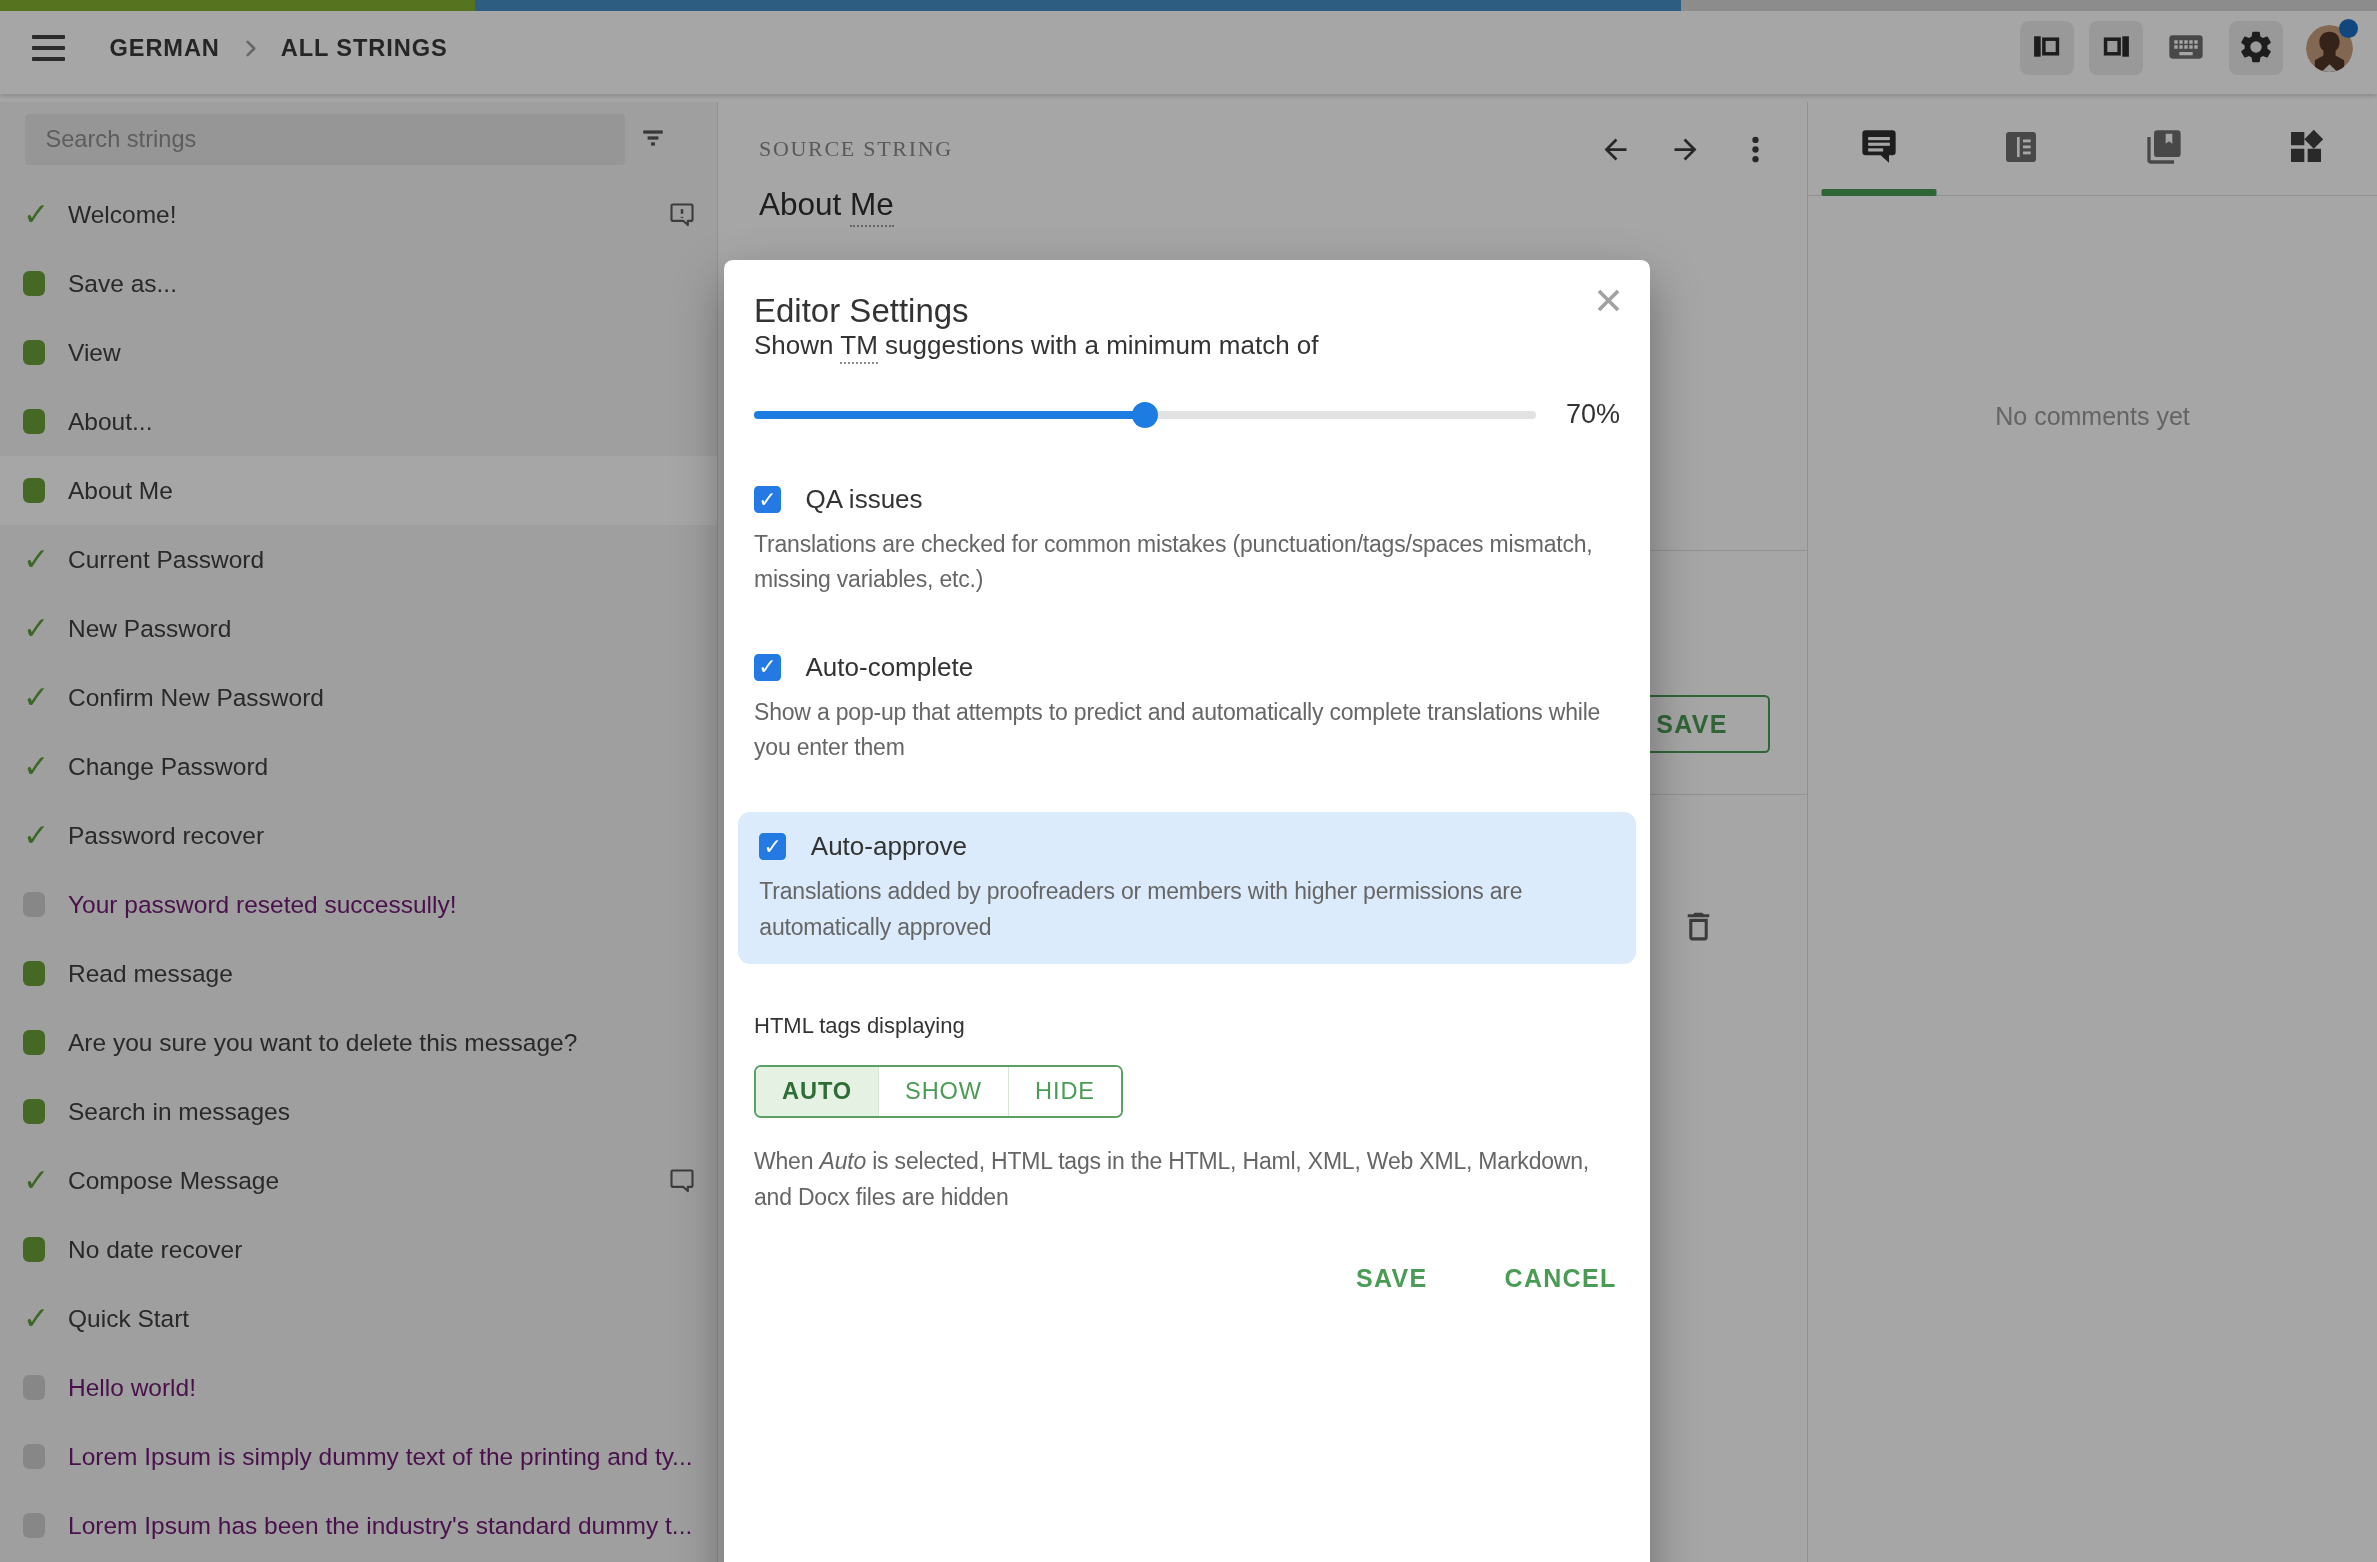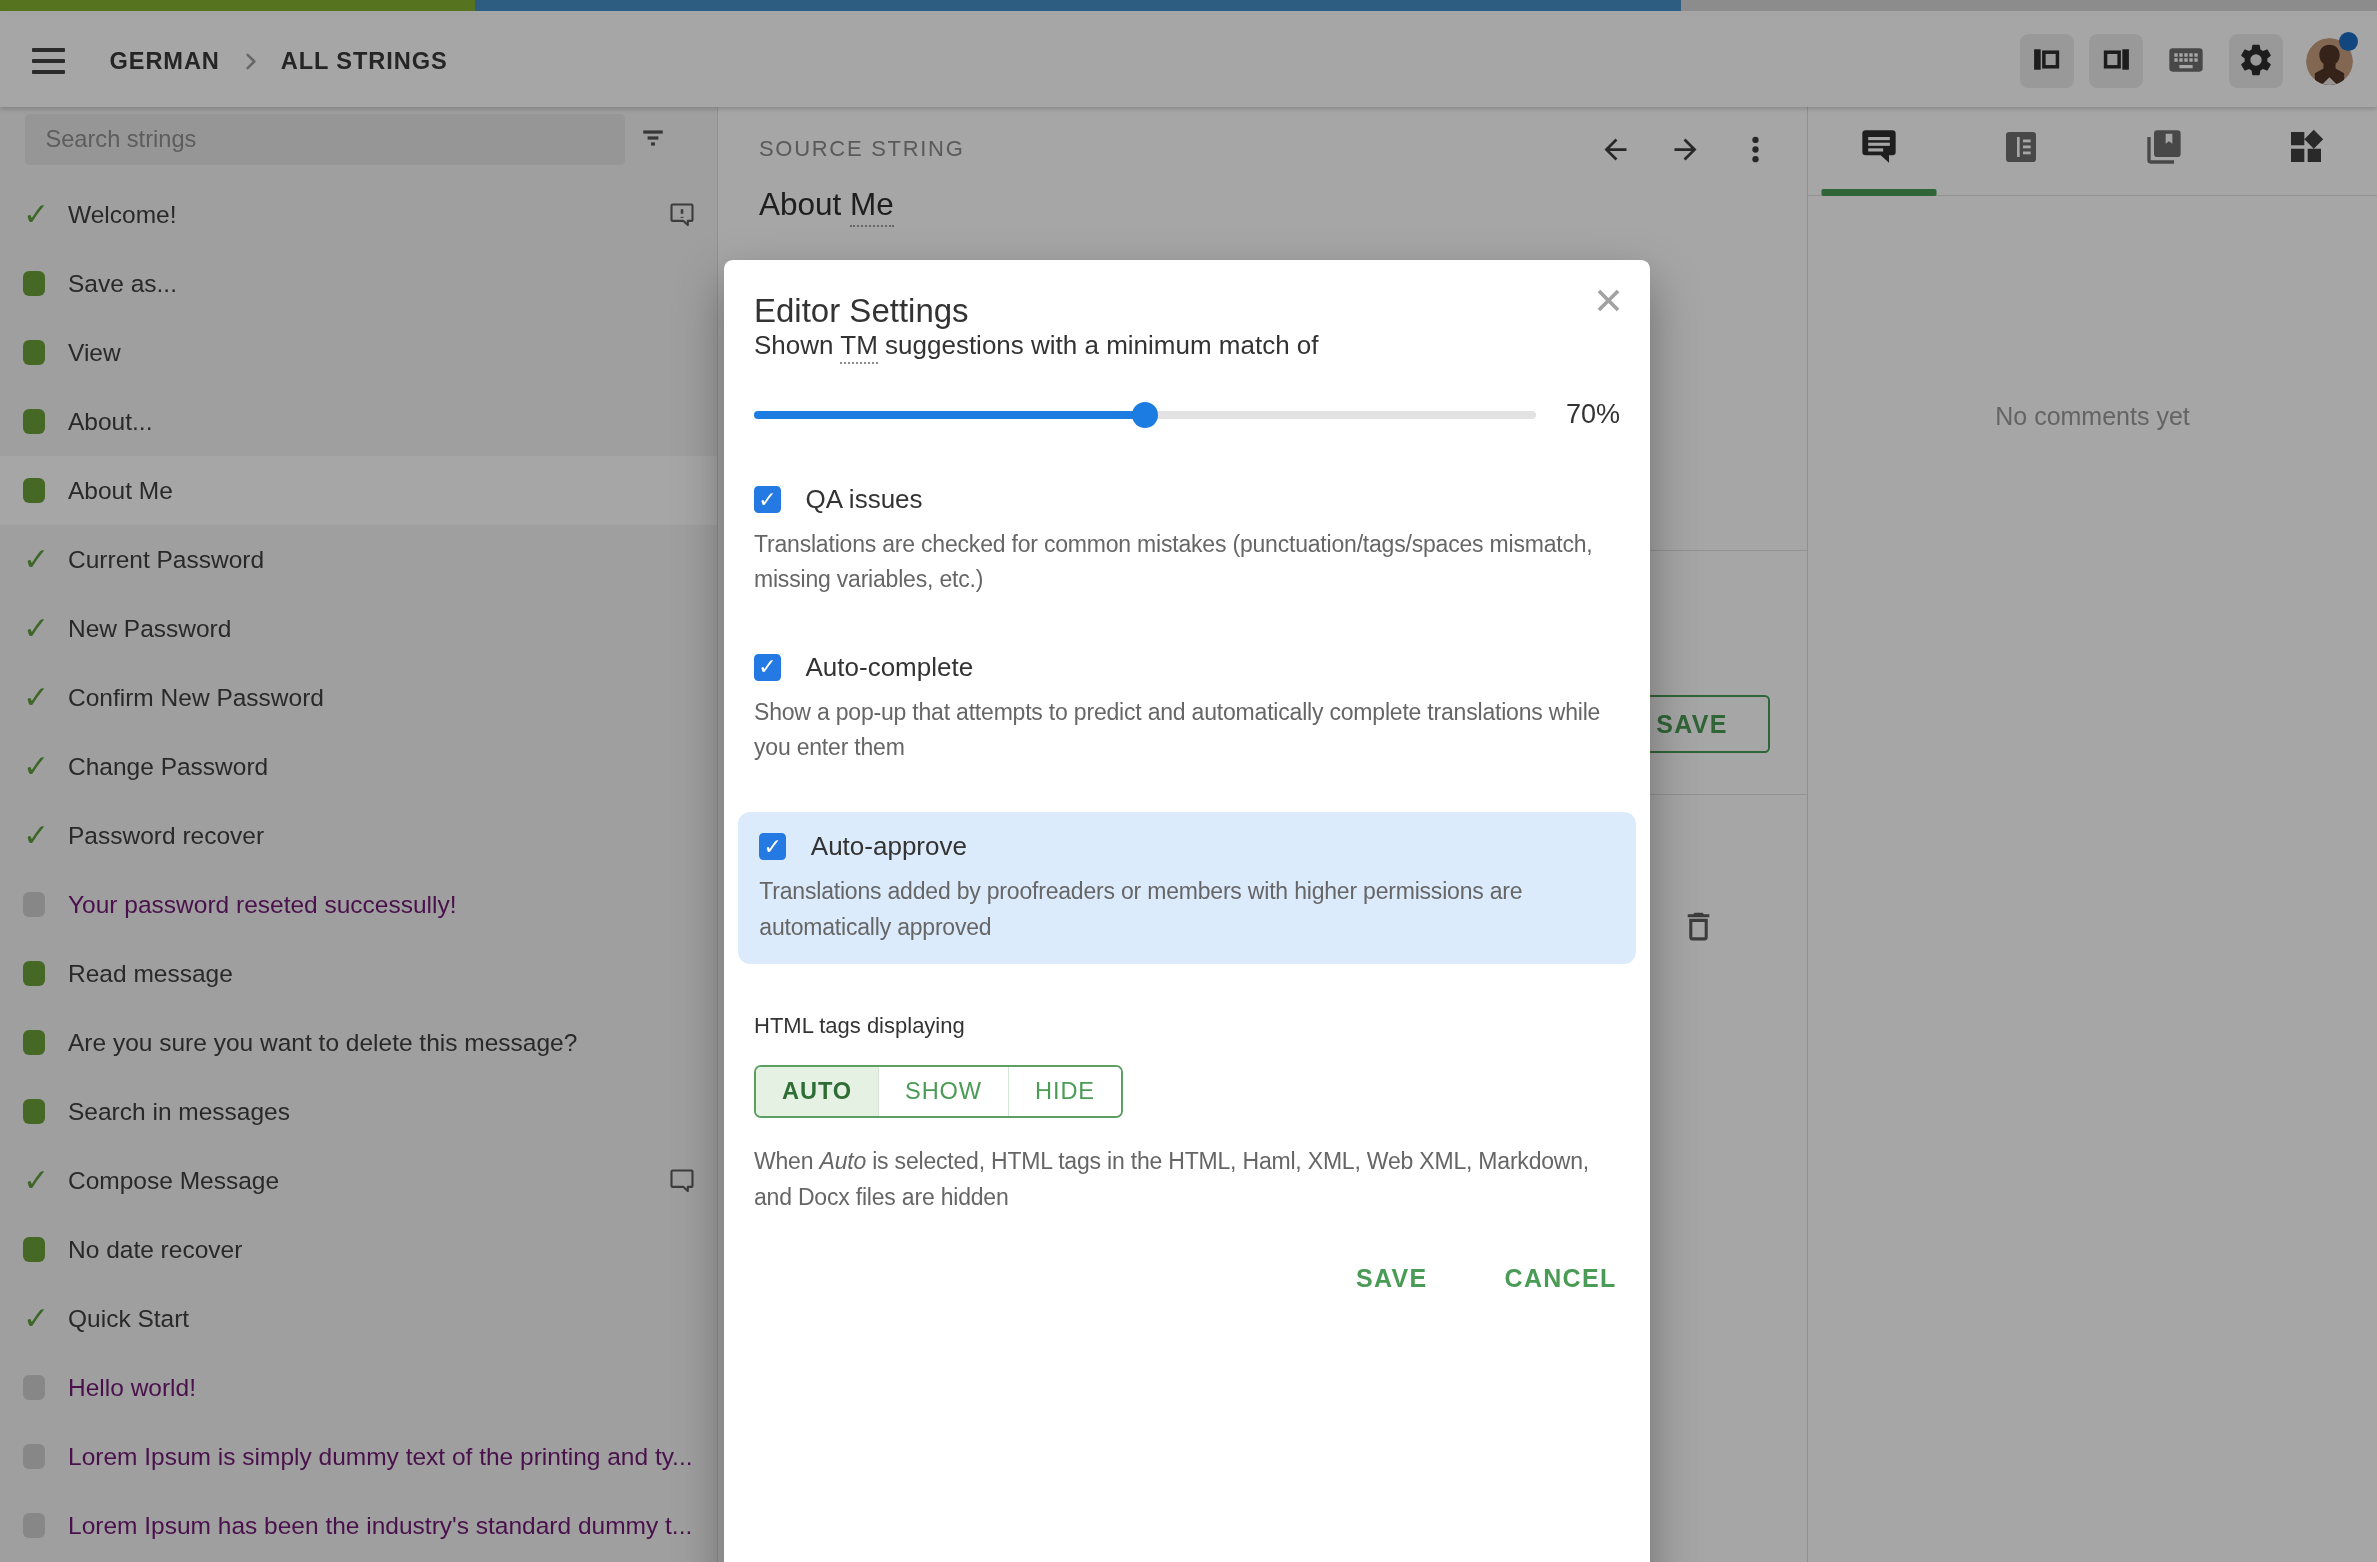--- a/index.html
+++ b/index.html
@@ -4,21 +4,21 @@
 <style>
   * { margin:0; padding:0; box-sizing:border-box; }
   html,body { width:2377px; height:1562px; overflow:hidden; }
   body { font-family:"Liberation Sans","DejaVu Sans",sans-serif; background:#ffffff; position:relative; }
 
   
   .progress-strip { position:absolute; top:0; left:0; width:100%; height:10.5px; display:flex; background:#d8d8d8; z-index:3; }
   .progress-strip .seg { height:100%; }
 
   
-  .appbar { position:absolute; top:15px; left:0; width:100%; height:92px; background:#fff;
+  .appbar { position:absolute; top:2px; left:0; width:100%; height:92px; background:#fff;
             display:flex; align-items:center; padding:0 24.5px; box-shadow:0 1.7px 4.4px rgba(0,0,0,.18); z-index:2; }
   .hamburger { width:33px; height:26px; display:flex; flex-direction:column; justify-content:space-between; cursor:pointer; margin-left:7px; }
   .hamburger span { display:block; height:4.4px; background:#424242; border-radius:0.9px; }
   .breadcrumb { display:flex; align-items:center; margin-left:45px; gap:19px; }
   .crumb { font-size:23.6px; font-weight:700; letter-spacing:0.9px; color:#3a3a3a; cursor:pointer; }
   .crumb-sep svg { display:block; }
   .appbar-right { margin-left:auto; display:flex; align-items:center; gap:15.7px; }
   .iconbtn { width:54px; height:54px; border-radius:8.7px; display:flex; align-items:center; justify-content:center; cursor:pointer; }
   .iconbtn.bg { background:#ebebeb; }
   .avatar-wrap { position:relative; width:47px; height:47px; margin-left:7px; cursor:pointer; }
@@ -39,21 +39,21 @@
   .srow.sel { background:#ffffff; }
   .st-ic { width:45px; display:flex; align-items:center; justify-content:flex-start; flex:none; }
   .tick { color:#5f9e3e; font-size:31.5px; line-height:1; }
   .sq { width:22px; height:25px; border-radius:6.1px; background:#6ba03a; }
   .sq.gray { background:#cfcfcf; }
   .slabel { font-size:24.5px; color:#3f3f3f; white-space:nowrap; overflow:hidden; }
   .srow.dim .slabel { color:#701a75; }
   .row-comment { margin-left:auto; flex:none; display:flex; }
 
   .source-panel { flex:1; background:#ffffff; position:relative; overflow:hidden; }
-  .sp-head { position:absolute; top:21px; left:41px; right:35px; height:52px; display:flex; align-items:center; }
+  .sp-head { position:absolute; top:21px; left:41px; right:35px; height:52px; display:flex; align-items:center;font-family:Liberation Serif, serif; }
   .sp-title { font-size:22px; letter-spacing:1.7px; color:#8a8a8a; font-weight:400; }
   .sp-actions { margin-left:auto; display:flex; align-items:center; gap:37px; }
   .sp-actions .abtn { cursor:pointer; display:flex; }
   .source-text { position:absolute; top:84px; left:41px; font-size:31.5px; color:#2f2f2f; }
   .dotted-u { border-bottom:2.6px dotted #9a9a9a; padding-bottom:2.6px; }
   .hline { position:absolute; height:0.9px; background:#e0e0e0; left:612px; right:0; }
   .bg-save { position:absolute; left:896px; top:593px; width:156px; height:58px; border:2.6px solid #4a9b55;
              border-radius:5.2px; color:#4a9b55; font-size:25px; font-weight:700; letter-spacing:1.3px;
              display:flex; align-items:center; justify-content:center; cursor:pointer; background:#fff; }
   .bg-trash { position:absolute; left:962px; top:806px; cursor:pointer; }

